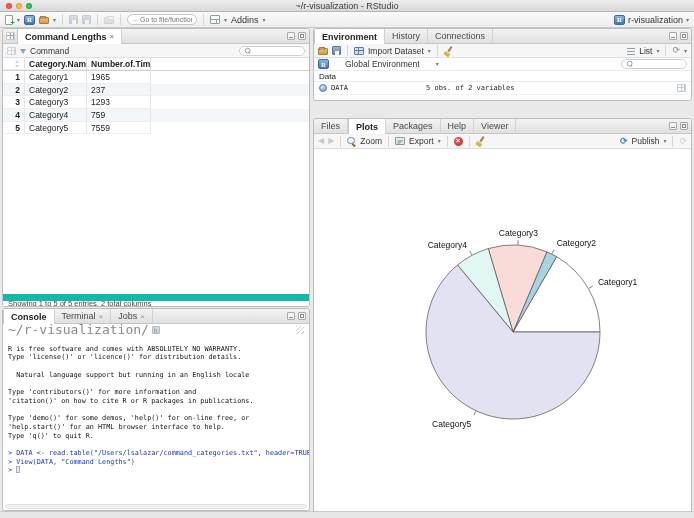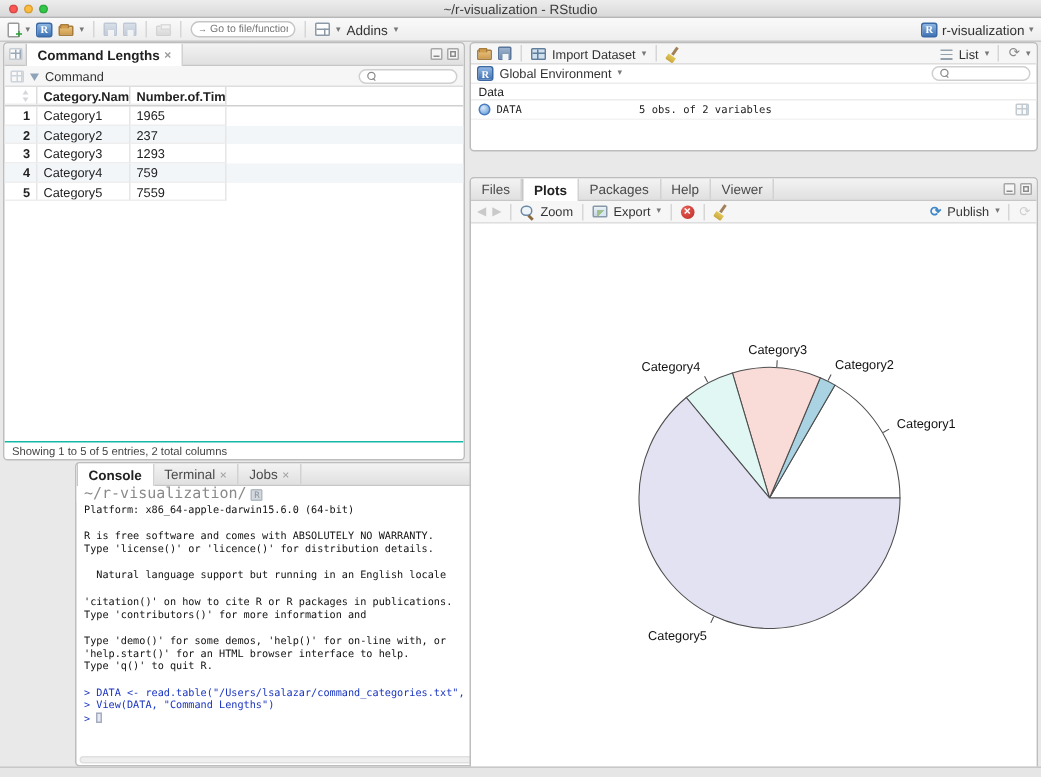--- a/index.html
+++ b/index.html
@@ -124,40 +124,40 @@
   #data-pane { left:2px; top:28px; width:308px; height:279px; }
   .dv-table { position:absolute; left:0; top:29px; right:0; }
   .thead { display:flex; font-weight:bold; font-size:8.5px; color:#222; border-bottom:1px solid #d0d0d0; height:13px; }
   .thead .cell { border-right:1px solid #ddd; display:flex; align-items:center; padding:0 4px; }
   .trow { display:flex; height:12.7px; font-size:8.5px; color:#222; }
   .trow.alt { background:#f2f6f9; }
   .cell { border-right:1px solid #e6e6e6; border-bottom:1px solid #eeeeee; padding:0 4px;
     display:flex; align-items:center; overflow:hidden; white-space:nowrap; }
   .col-rn { width:22px; justify-content:flex-end; font-weight:bold; }
   .col-a { width:62px; } .col-b { width:64px; }
-  .dv-footer { position:absolute; left:0; right:0; bottom:0; height:12px; border-top:1px solid #14b8a6;
+  .dv-footer { position:absolute; left:0; right:0; bottom:0; height:12px; border-top:7px solid #14b8a6;
     font-size:7.5px; color:#444; display:flex; align-items:center; padding:0 5px; background:#fff; }
 
   
-  #console-pane { left:2px; top:308px; width:308px; height:203px;margin-left:48px; }
+  #console-pane { left:2px; top:308px; width:308px; height:203px; }
   .console-path { height:11px; display:flex; align-items:center; gap:3px; padding:0 5px;
-    font-family:"DejaVu Sans Mono",monospace; font-size:10px; color:#8a8a8a; background:#fff; }
+    font-family:"DejaVu Sans Mono",monospace; font-size:13px; color:#8a8a8a; background:#fff; }
   .console-path .grip { margin-left:auto; }
   .console-out { padding:1px 5px 0 5px; font-family:"DejaVu Sans Mono",monospace;
     font-size:6.8px; color:#111; }
   .cline { height:8.7px; line-height:8.7px; white-space:pre; }
   .cline.input, .cline.prompt { color:#1a35c0; }
   .cursor { display:inline-block; width:4px; height:7px; border:1px solid #a7adc0; background:#e8eaf2;
     vertical-align:-1px; }
   .hscroll { position:absolute; left:2px; right:2px; bottom:1px; height:5px; background:#efefef;
     border:1px solid #e0e0e0; border-radius:3px; }
 
   
   #env-pane { left:313px; top:28px; width:379px; height:73px; }
-  .env-scope { height:13px; display:flex; align-items:center; gap:4px; padding:0 4px;
+  .env-scope { height:13px; display:flex; align-items:center; gap:16px; padding:0 4px;
     font-size:8.5px; color:#333; border-bottom:1px solid #ececec; }
   .env-section { height:11px; display:flex; align-items:center; padding:0 5px; font-size:8px;
     color:#222; border-bottom:1px solid #ececec; background:#fff; }
   .env-row { height:13px; display:flex; align-items:center; gap:4px; padding:0 5px;
     font-family:"DejaVu Sans Mono",monospace; font-size:7px; color:#222; border-bottom:1px solid #f3f3f3; }
   .env-row .desc { position:absolute; left:112px; }
   .env-row { position:relative; }
   .env-row .i-gridview { position:absolute; right:5px; }
 
   
@@ -297,42 +297,56 @@
         <span class="mm min"></span>
         <span class="mm max"></span>
       </div>
     </div>
     <div class="console-path">
       <span>~/r-visualization/</span>
       <span class="i i-rsmall"></span>
       <span class="i i-grip grip"></span>
     </div>
     <div class="console-out">
-        <div class="cline output">Platform: x86_64-apple-darwin15.6.0 (64-bit)</div>
         <div class="cline output"></div>
         <div class="cline output">R is free software and comes with ABSOLUTELY NO WARRANTY.</div>
         <div class="cline output">Type 'license()' or 'licence()' for distribution details.</div>
         <div class="cline output"></div>
         <div class="cline output">  Natural language support but running in an English locale</div>
         <div class="cline output"></div>
+        <div class="cline output">Type 'contributors()' for more information and</div>
         <div class="cline output">'citation()' on how to cite R or R packages in publications.</div>
-        <div class="cline output">Type 'contributors()' for more information and</div>
         <div class="cline output"></div>
-        <div class="cline output">Type 'demo()' for some demos, 'help()' for on-line with, or</div>
+        <div class="cline output">Type 'demo()' for some demos, 'help()' for on-line free, or</div>
         <div class="cline output">'help.start()' for an HTML browser interface to help.</div>
         <div class="cline output">Type 'q()' to quit R.</div>
         <div class="cline output"></div>
         <div class="cline input">&gt; DATA &lt;- read.table("/Users/lsalazar/command_categories.txt", header=TRUE)</div>
         <div class="cline input">&gt; View(DATA, "Command Lengths")</div>
         <div class="cline prompt">&gt; <span class="cursor"></span></div>
       </div>
     <div class="hscroll"></div>
   </div>
 
   <div class="pane" id="env-pane">
+    <div class="tabbar">
+      <div class="tab active">
+        <span>Environment</span>
+      </div>
+      <div class="tab">
+        <span>History</span>
+      </div>
+      <div class="tab">
+        <span>Connections</span>
+      </div>
+      <div class="minmax">
+        <span class="mm min"></span>
+        <span class="mm max"></span>
+      </div>
+    </div>
     <div class="ptoolbar">
       <span class="i i-folder"></span>
       <span class="i i-disk"></span>
       <span class="sep"></span>
       <span class="i i-import"></span>
       <span>Import Dataset</span>
       <span class="caret">▾</span>
       <span class="sep"></span>
       <span class="i i-broom"></span>
       <span class="mt-spacer"></span>

